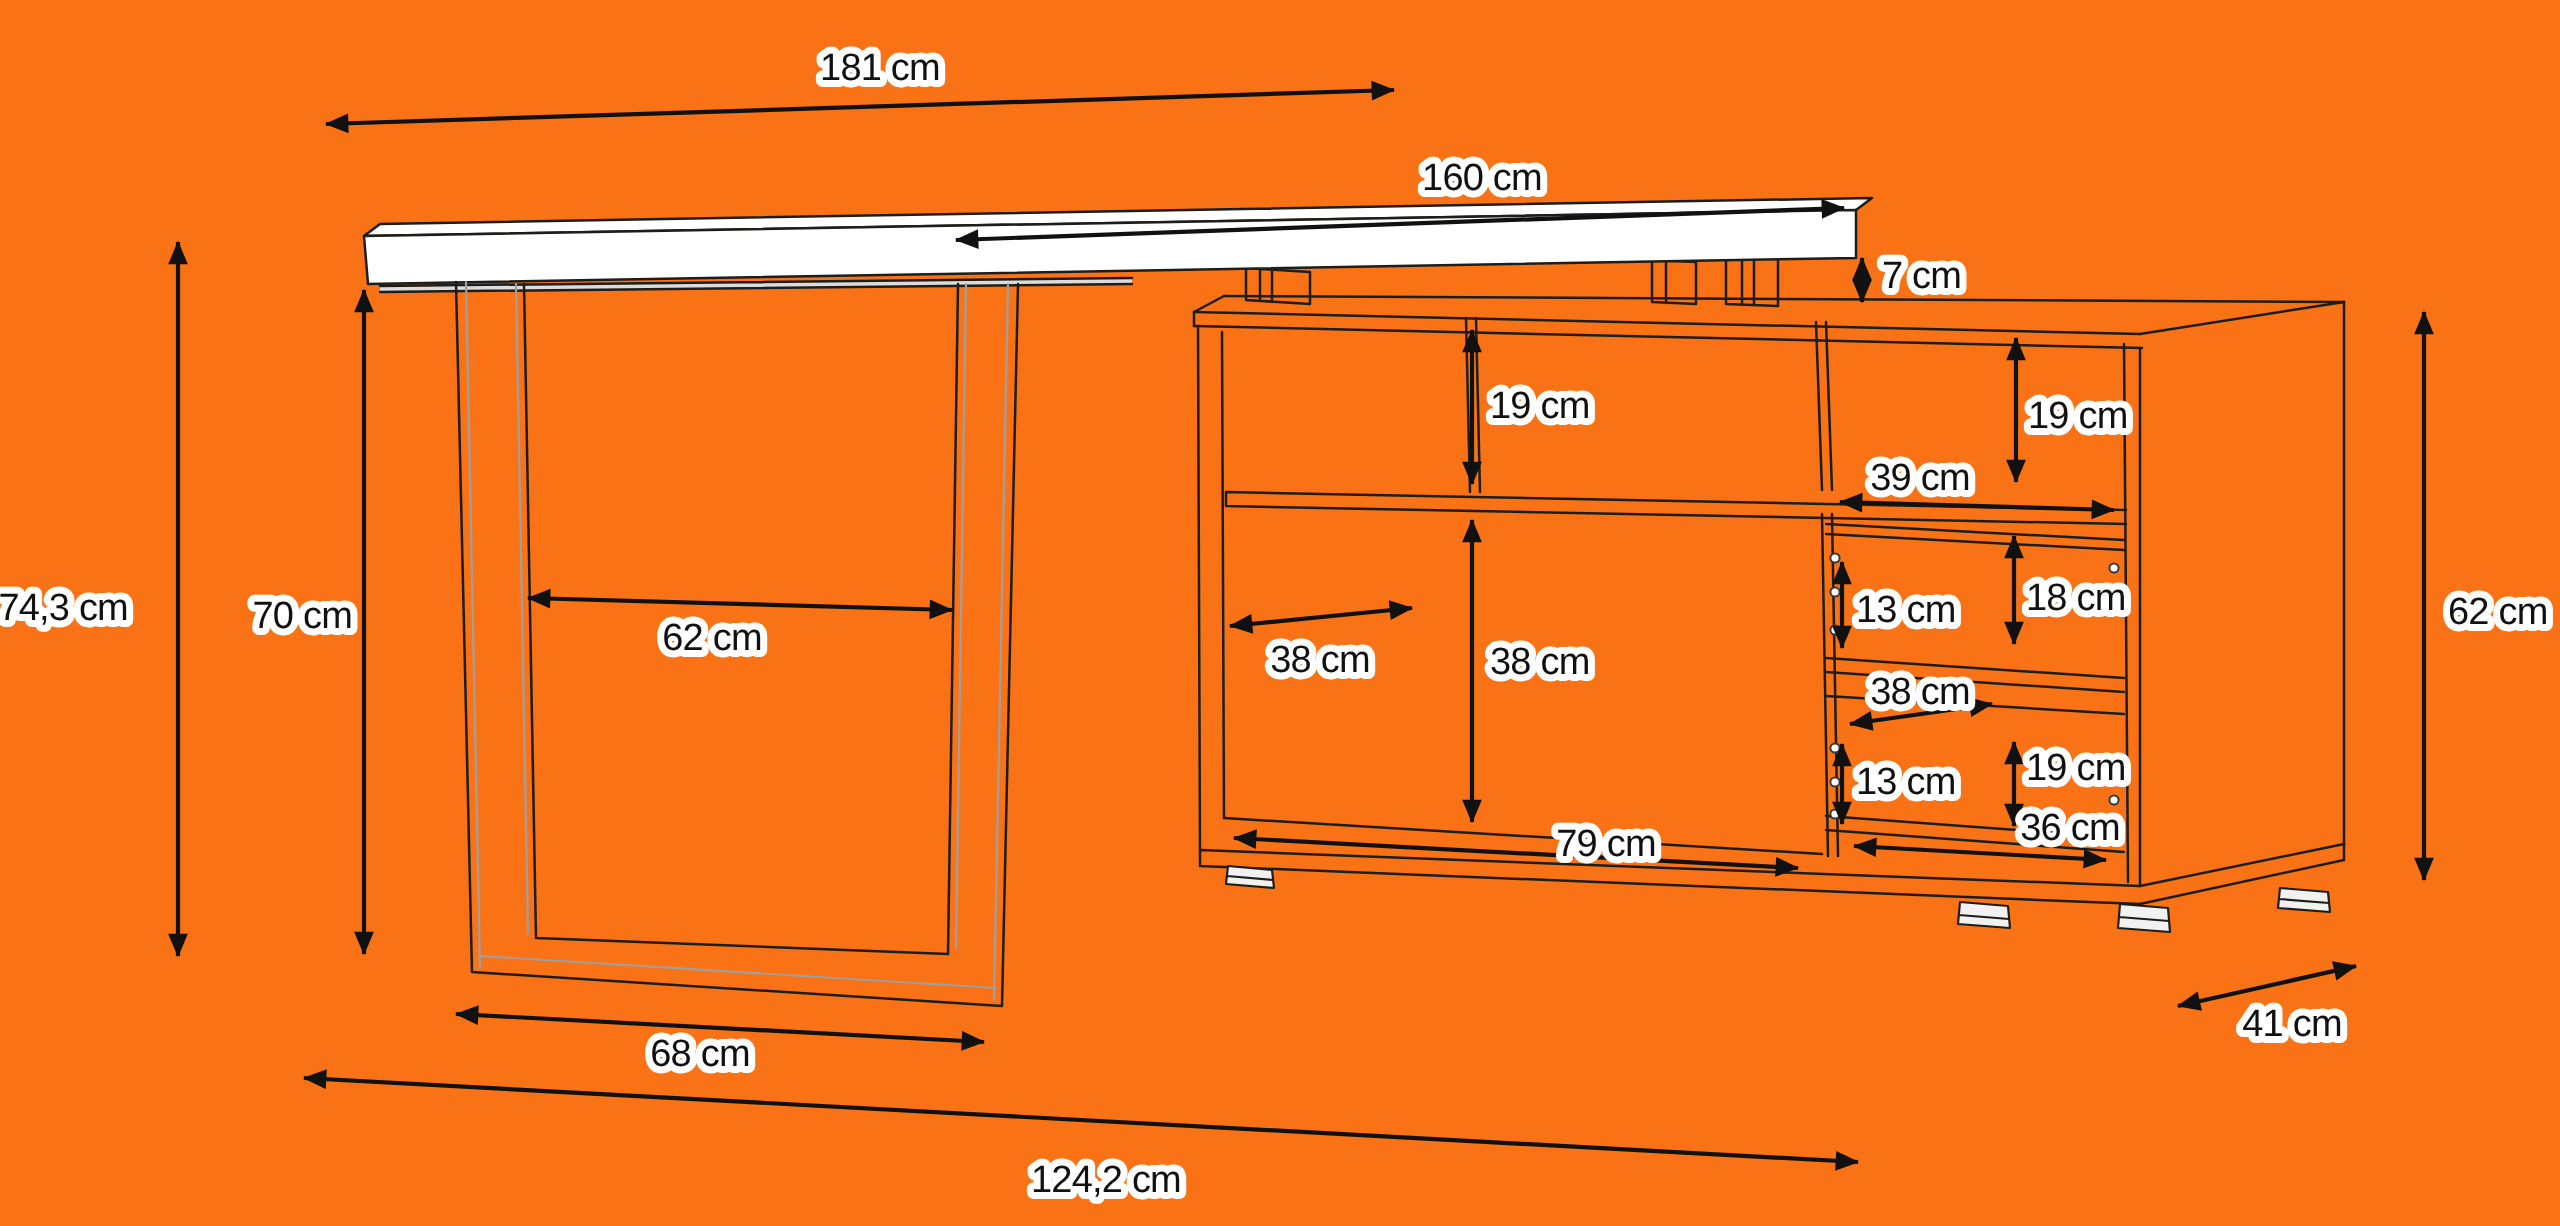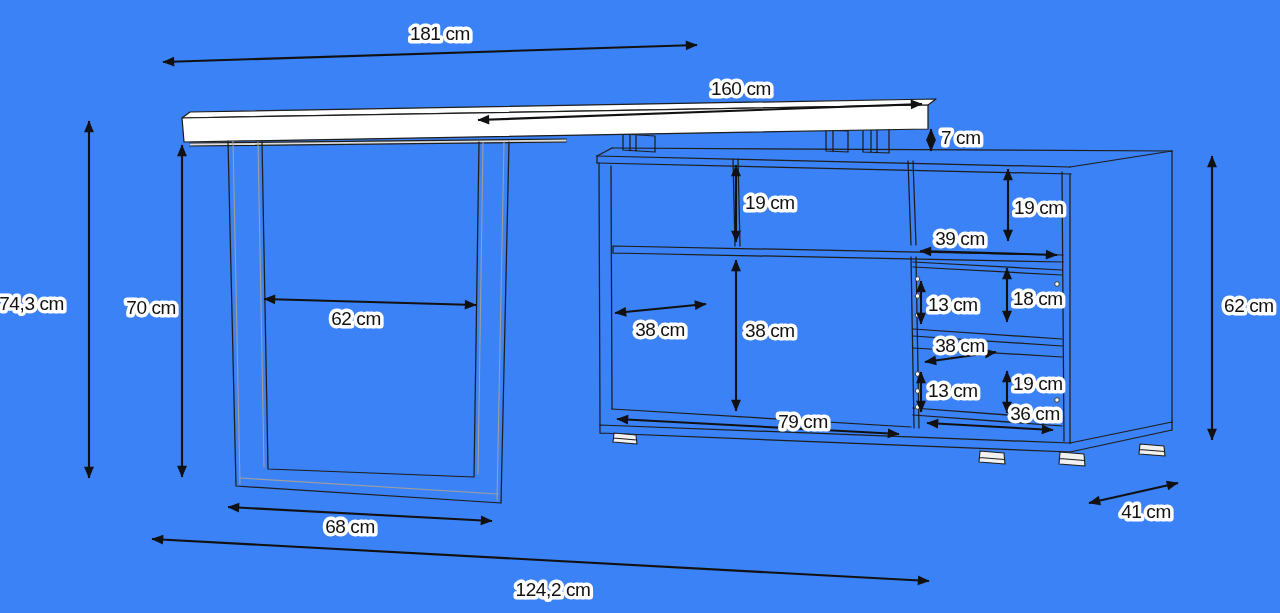--- a/index.html
+++ b/index.html
@@ -1,16 +1,16 @@
 <!DOCTYPE html>
 <html><head>
 <meta charset="utf-8">
 <style>
   html,body{margin:0;padding:0;background:#fff;}
-  .canvas{position:relative;width:1280px;height:613px;background:#3b82f6;overflow:hidden;
+  .canvas{position:relative;width:1280px;height:613px;background:#f97316;overflow:hidden;
           font-family:"Liberation Sans", sans-serif;}
   svg{display:block;}
   .fl{fill:none;stroke:#1d1d1b;stroke-width:1.25;stroke-linejoin:round;stroke-linecap:round;}
   .flw{fill:#ffffff;stroke:#1d1d1b;stroke-width:1.25;stroke-linejoin:round;}
   .fg{fill:none;stroke:#9f9f9f;stroke-width:1.1;stroke-linecap:round;}
   .shade{fill:#dcdcdc;stroke:none;}
   .foot{fill:#f1f1f1;stroke:#1d1d1b;stroke-width:1.1;stroke-linejoin:round;}
   .hole{fill:#ffffff;stroke:#3a3a3a;stroke-width:1;}
   .dl{fill:none;stroke:#111111;stroke-width:2.1;}
   .dim{font-family:"Liberation Sans", sans-serif;font-size:19px;letter-spacing:-0.4px;

